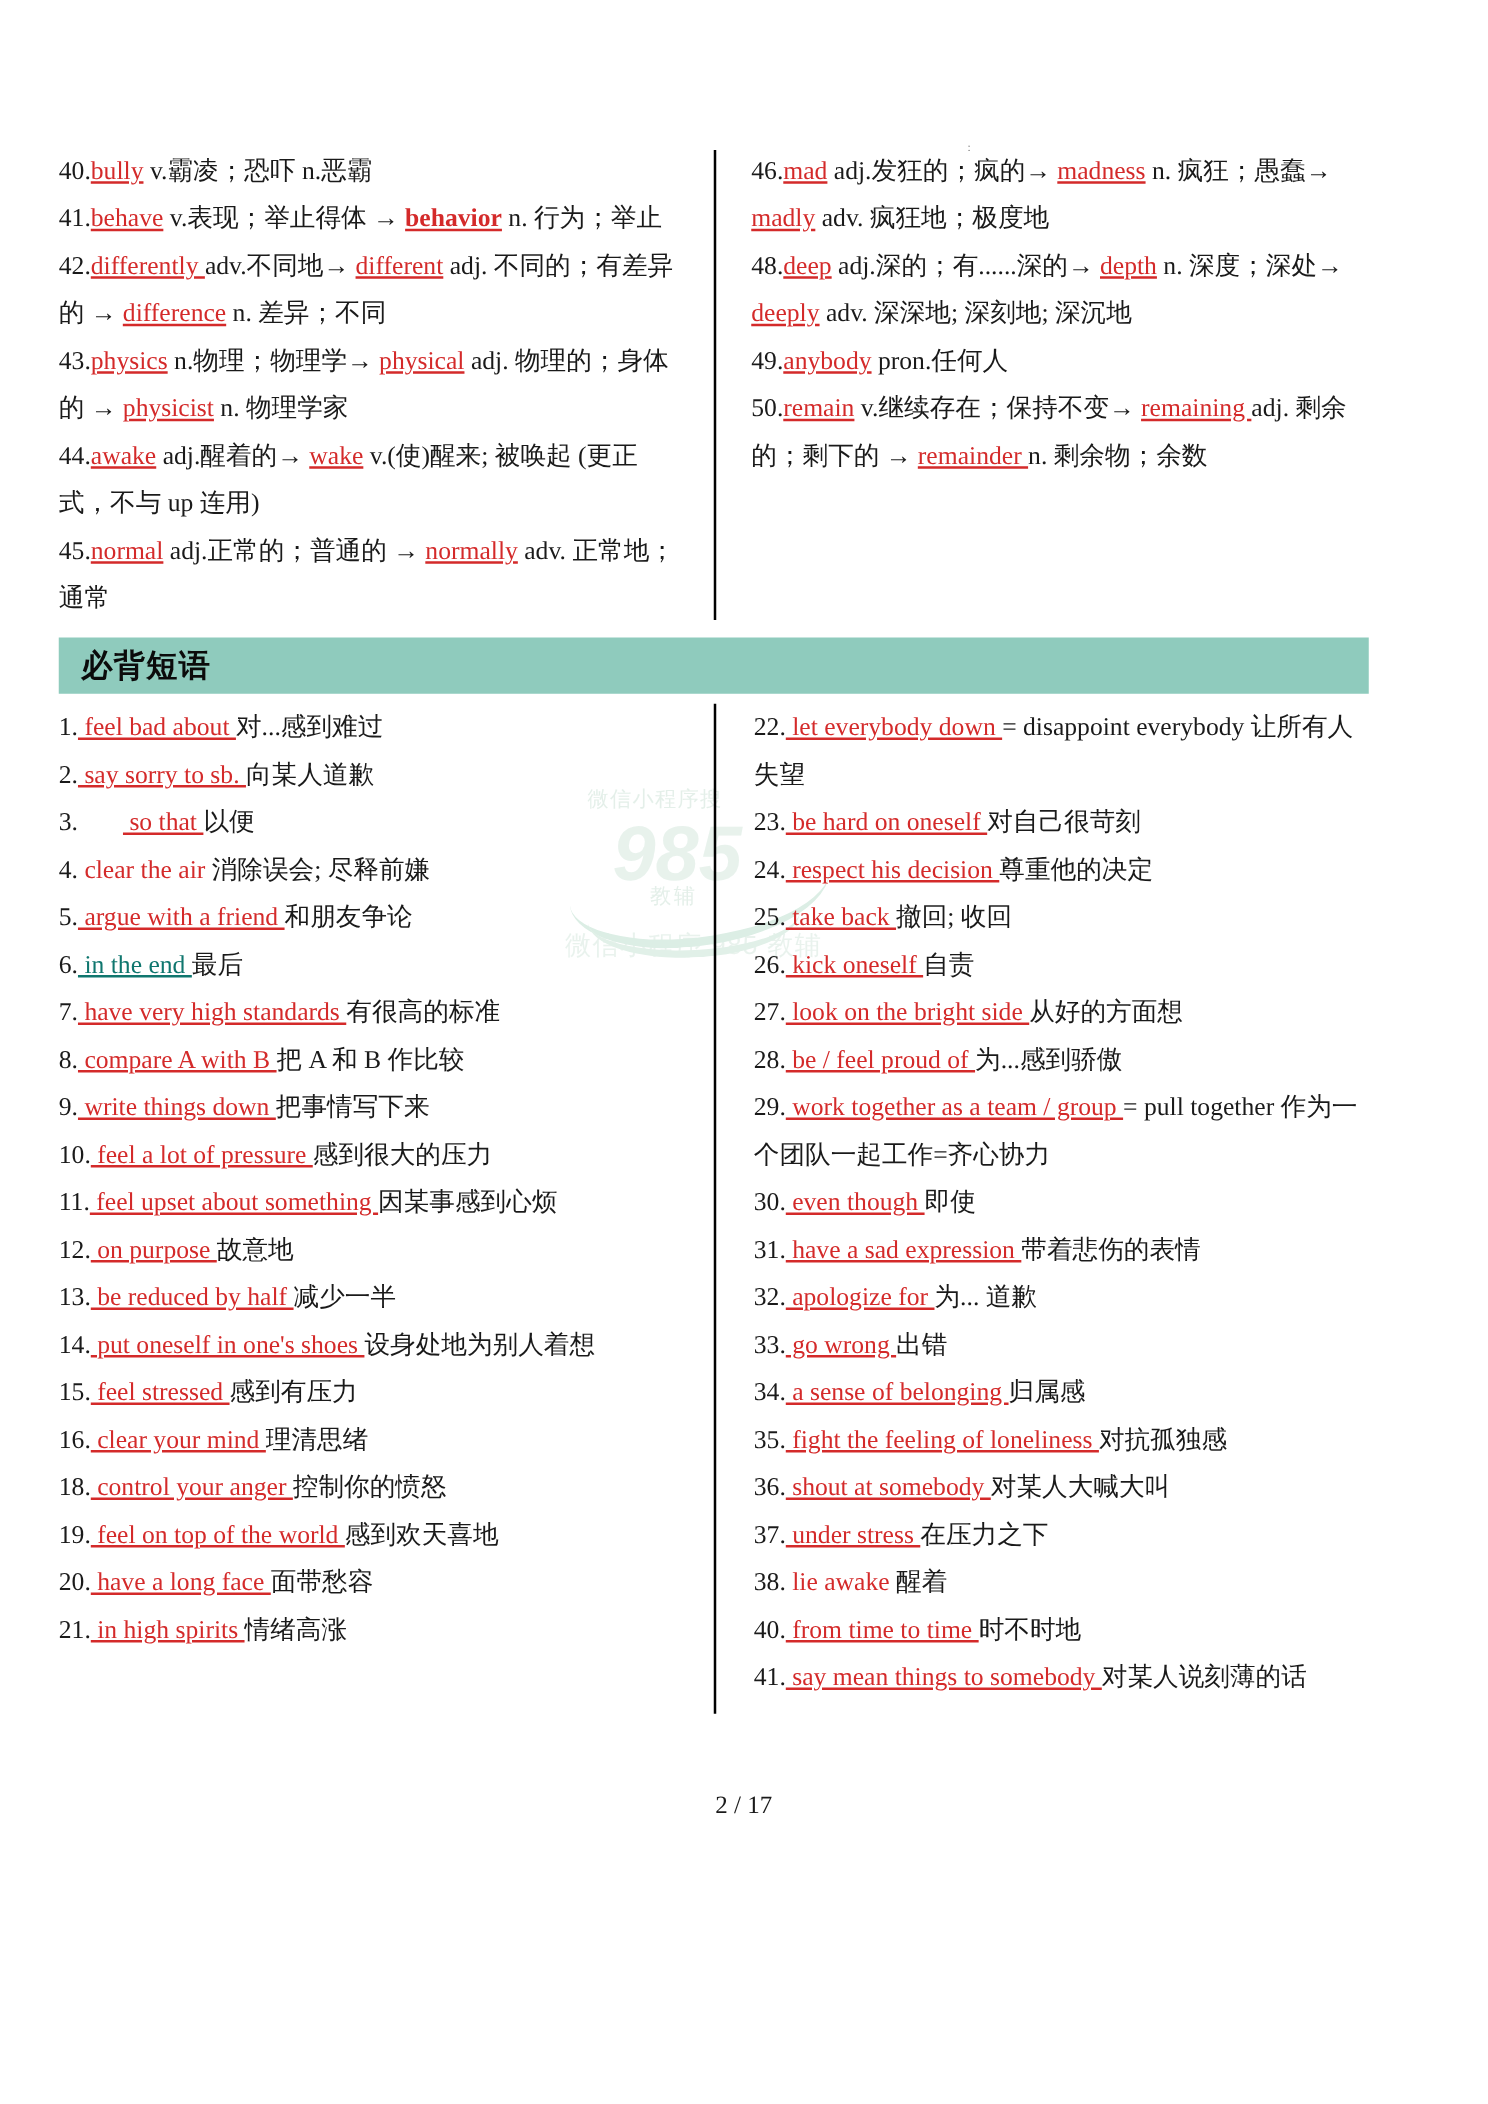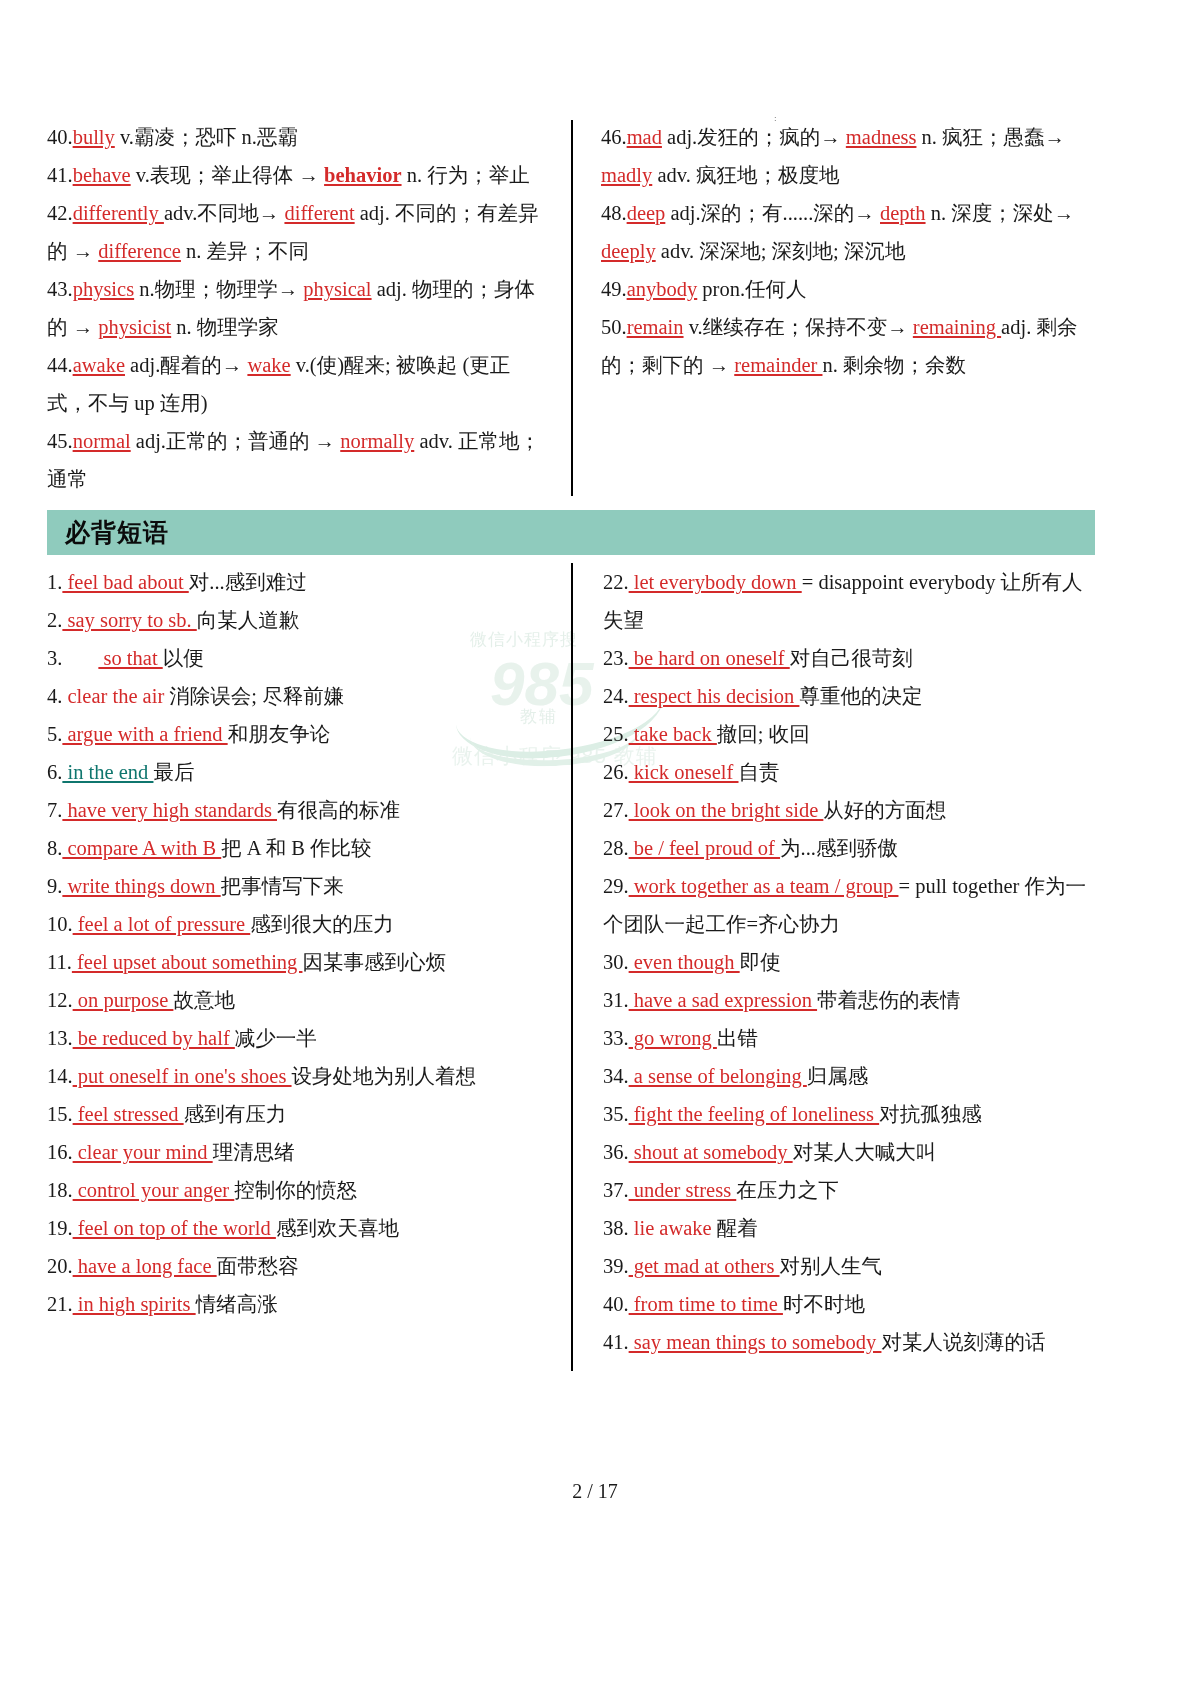--- a/index.html
+++ b/index.html
@@ -127,21 +127,21 @@
 
   .pentry {
     font-size: 20.5px;
     line-height: 38px;
   }
 
   
   .footer {
     position: absolute;
     left: 0; right: 0;
-    top: 1480px;
+    top: 1433px;
     text-align: center;
     font-size: 20px;
     z-index: 2;
     font-family: "Liberation Serif", "DejaVu Serif", serif;
   }
 
   .tiny-mark {
     position: absolute;
     left: 774px; top: 113px;
     font-size: 9px; color: #555; z-index: 2;
@@ -209,27 +209,27 @@
         <div class="pentry"><span>22.</span><span style="color: rgb(212, 42, 42); text-decoration: underline; text-underline-offset: 2px;"> let everybody down </span><span> = disappoint everybody  让所有人失望</span></div>
         <div class="pentry"><span>23.</span><span style="color: rgb(212, 42, 42); text-decoration: underline; text-underline-offset: 2px;"> be hard on oneself </span><span> 对自己很苛刻</span></div>
         <div class="pentry"><span>24.</span><span style="color: rgb(212, 42, 42); text-decoration: underline; text-underline-offset: 2px;"> respect his decision </span><span> 尊重他的决定</span></div>
         <div class="pentry"><span>25.</span><span style="color: rgb(212, 42, 42); text-decoration: underline; text-underline-offset: 2px;"> take back </span><span> 撤回; 收回</span></div>
         <div class="pentry"><span>26.</span><span style="color: rgb(212, 42, 42); text-decoration: underline; text-underline-offset: 2px;"> kick oneself </span><span> 自责</span></div>
         <div class="pentry"><span>27.</span><span style="color: rgb(212, 42, 42); text-decoration: underline; text-underline-offset: 2px;"> look on the bright side </span><span>  从好的方面想</span></div>
         <div class="pentry"><span>28.</span><span style="color: rgb(212, 42, 42); text-decoration: underline; text-underline-offset: 2px;"> be / feel proud of </span><span> 为...感到骄傲</span></div>
         <div class="pentry"><span>29.</span><span style="color: rgb(212, 42, 42); text-decoration: underline; text-underline-offset: 2px;"> work together as a team / group </span><span> = pull together  作为一个团队一起工作=齐心协力</span></div>
         <div class="pentry"><span>30.</span><span style="color: rgb(212, 42, 42); text-decoration: underline; text-underline-offset: 2px;"> even though </span><span> 即使</span></div>
         <div class="pentry"><span>31.</span><span style="color: rgb(212, 42, 42); text-decoration: underline; text-underline-offset: 2px;"> have a sad expression </span><span> 带着悲伤的表情</span></div>
+        <div class="pentry"><span>32.</span><span style="color: rgb(212, 42, 42); text-decoration: underline; text-underline-offset: 2px;"> apologize for </span><span> 为... 道歉</span></div>
         <div class="pentry"><span>33.</span><span style="color: rgb(212, 42, 42); text-decoration: underline; text-underline-offset: 2px;"> go wrong </span><span> 出错</span></div>
         <div class="pentry"><span>34.</span><span style="color: rgb(212, 42, 42); text-decoration: underline; text-underline-offset: 2px;"> a sense of belonging </span><span> 归属感</span></div>
         <div class="pentry"><span>35.</span><span style="color: rgb(212, 42, 42); text-decoration: underline; text-underline-offset: 2px;"> fight the feeling of loneliness </span><span> 对抗孤独感</span></div>
         <div class="pentry"><span>36.</span><span style="color: rgb(212, 42, 42); text-decoration: underline; text-underline-offset: 2px;"> shout at somebody </span><span> 对某人大喊大叫</span></div>
         <div class="pentry"><span>37.</span><span style="color: rgb(212, 42, 42); text-decoration: underline; text-underline-offset: 2px;"> under stress </span><span> 在压力之下</span></div>
         <div class="pentry"><span>38.</span><span style="color: rgb(212, 42, 42);"> lie awake </span><span>   醒着</span></div>
-        <div class="pentry"><span>39.</span><span style="color: rgb(212, 42, 42); text-decoration: underline; text-underline-offset: 2px;"> get mad at others </span><span> 对别人生气</span></div>
         <div class="pentry"><span>40.</span><span style="color: rgb(212, 42, 42); text-decoration: underline; text-underline-offset: 2px;"> from time to time </span><span> 时不时地</span></div>
         <div class="pentry"><span>41.</span><span style="color: rgb(212, 42, 42); text-decoration: underline; text-underline-offset: 2px;"> say mean things to somebody </span><span> 对某人说刻薄的话</span></div>
       </div>
   </div>
 
   <div class="footer">
     <span>2 / 17</span>
   </div>
 
 </div>

